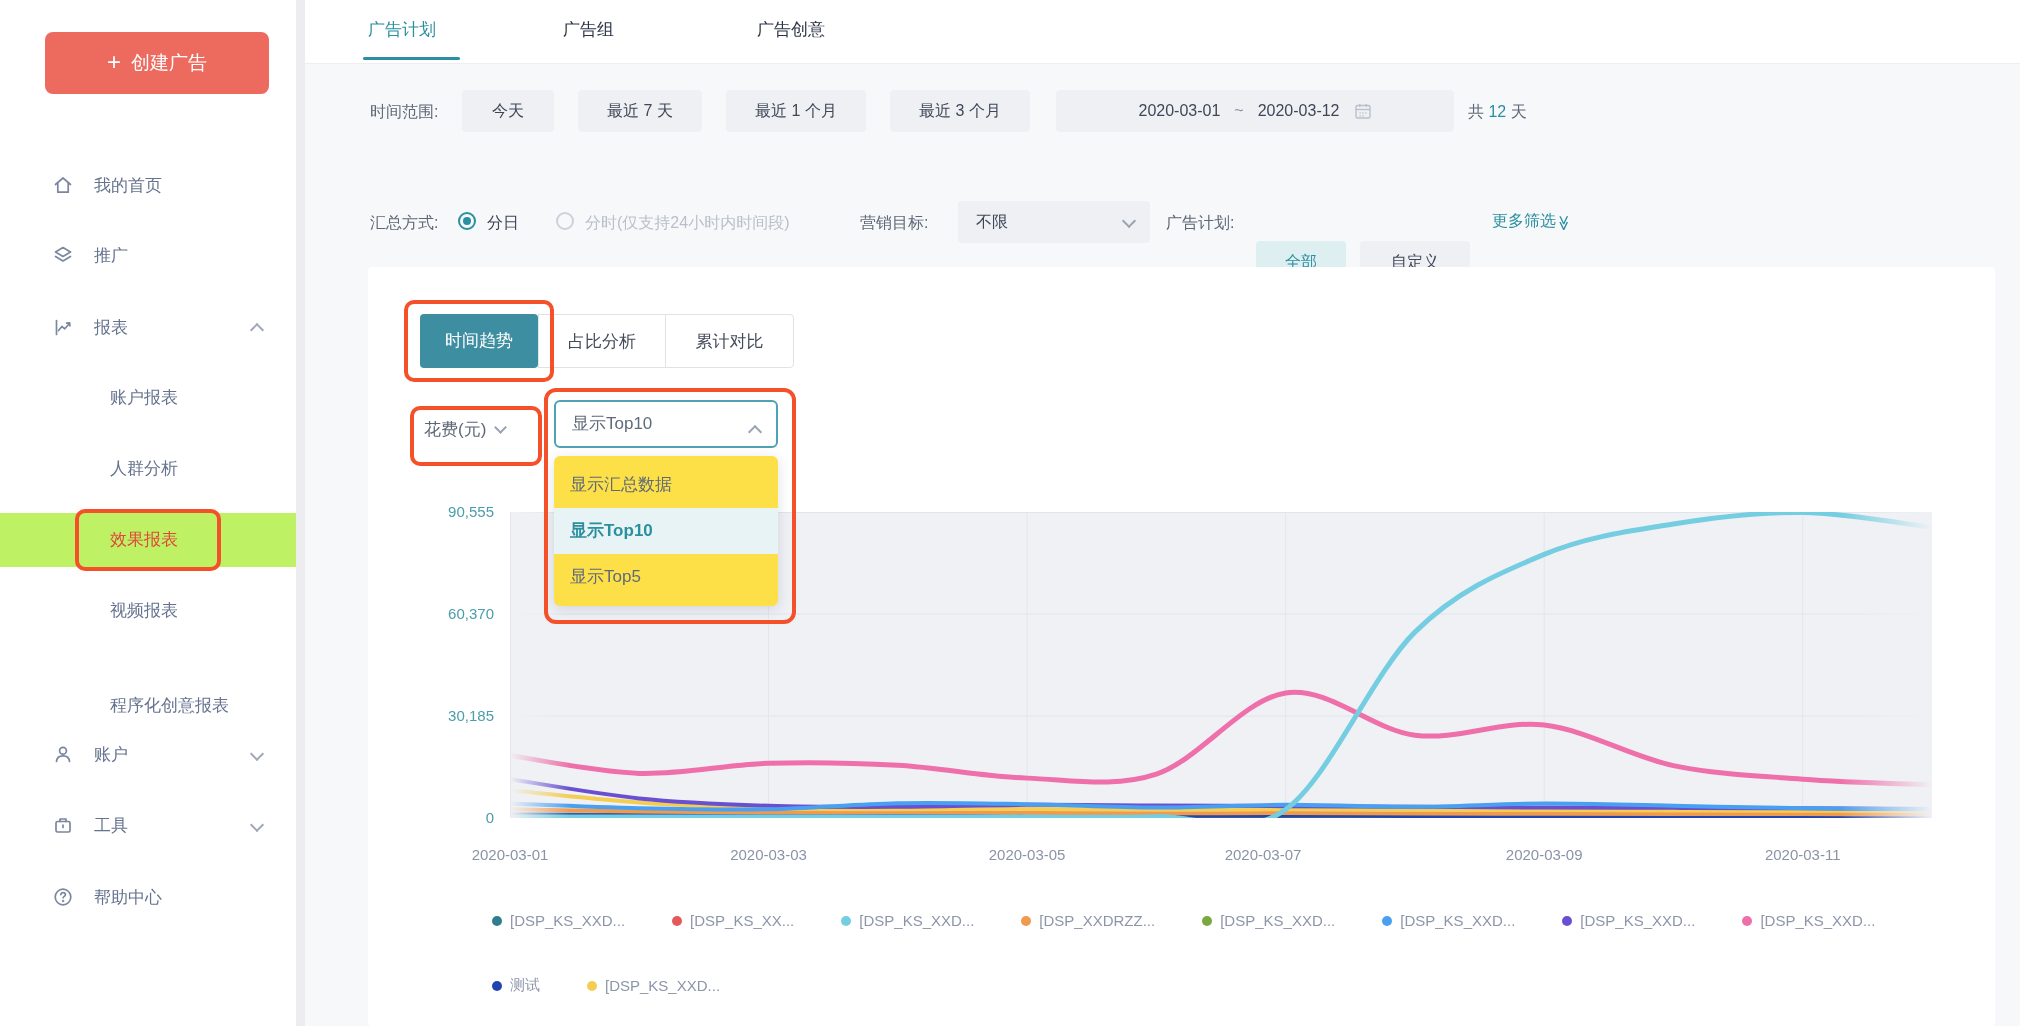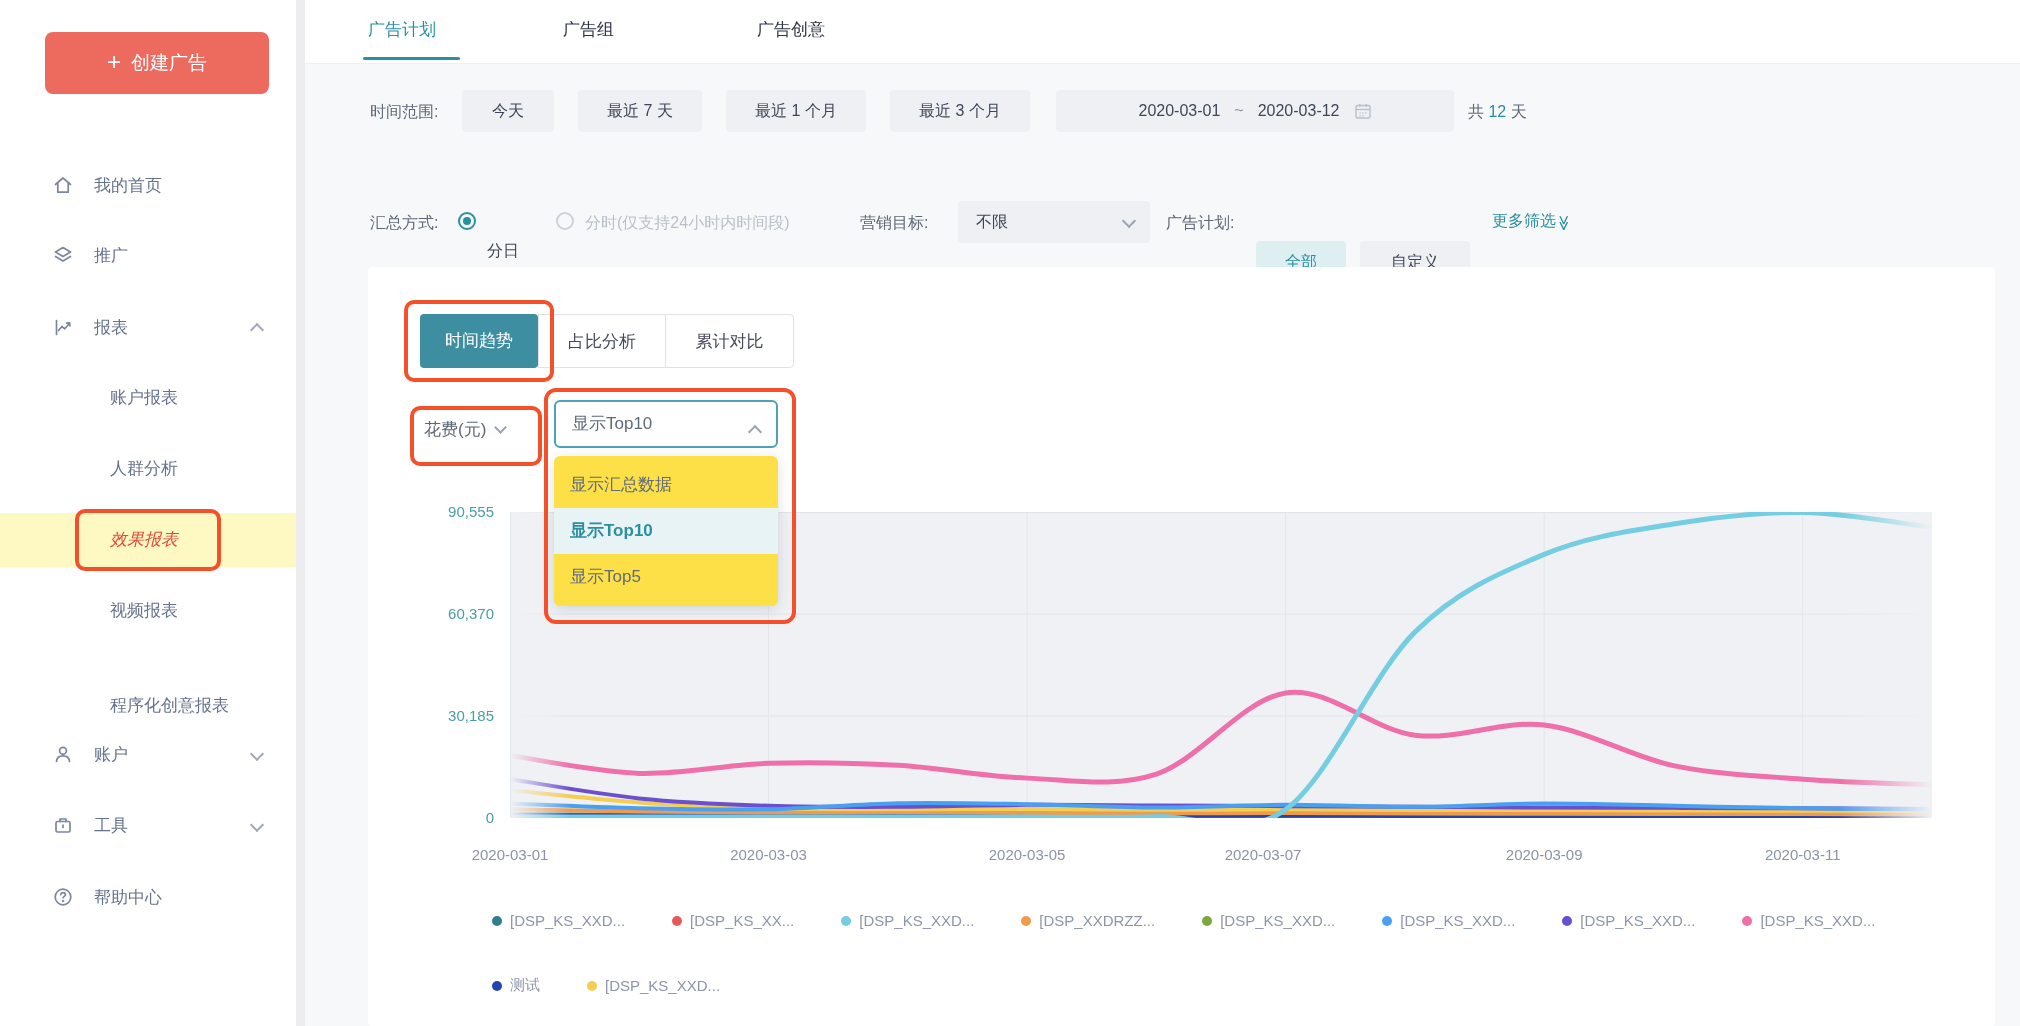--- a/index.html
+++ b/index.html
@@ -11,21 +11,21 @@
   .create-btn{position:absolute;left:45px;top:32px;width:224px;height:62px;background:#ec6a5e;
       border:none;border-radius:8px;color:#fff;font-size:19px;cursor:pointer;
       display:flex;align-items:center;justify-content:center;gap:10px;font-family:inherit;}
   .create-btn .plus{font-size:24px;font-weight:400;line-height:1;margin-top:-2px;}
   .side-item{position:absolute;left:0;width:296px;height:44px;display:flex;align-items:center;color:#66738e;font-size:17px;cursor:pointer;}
   .side-item .ic{position:absolute;left:52px;width:22px;height:22px;}
   .side-item .tx{position:absolute;left:94px;white-space:nowrap;}
   .side-item .chev{position:absolute;left:252px;}
   .sub-item{position:absolute;left:0;width:328px;height:54px;line-height:54px;color:#66738e;font-size:17px;cursor:pointer;}
   .sub-item .tx{position:absolute;left:110px;white-space:nowrap;}
-  .sub-item.active{background:#fef9c3;color:#e0493a;font-style:italic;}
+  .sub-item.active{background:#bef264;color:#e0493a;}
   svg.icon{stroke:#7b87a0;fill:none;stroke-width:1.7;stroke-linecap:round;stroke-linejoin:round;}
   .chev{display:inline-block;width:8px;height:8px;border-right:2px solid #a0a8b8;border-bottom:2px solid #a0a8b8;}
   .chev.down{transform:rotate(45deg);}
   .chev.up{transform:rotate(-135deg);margin-top:6px;}
   
   .content-bg{position:absolute;left:305px;top:63px;width:1715px;height:963px;background:#f7f8fa;}
   .topbar{position:absolute;left:305px;top:0;width:1715px;height:63px;background:#fff;border-bottom:1px solid #eceef2;}
   .toptab{position:absolute;top:0;height:60px;line-height:60px;font-size:17px;color:#2b3345;cursor:pointer;white-space:nowrap;text-align:center;}
   .toptab.active{color:#2a8f9f;}
   .toptab-underline{position:absolute;left:363px;top:57px;width:97px;height:3px;background:#2a8f9f;border-radius:2px;}
@@ -185,21 +185,21 @@
       </svg>
   </div>
   <span class="flabel" style="left:1468px;top:102px;">
     <span>共</span>
     <span style="color:#2a8f9f;">12</span>
     <span>天</span>
   </span>
 
   <span class="flabel" style="left:370px;top:213px;">汇总方式:</span>
   <span class="radio on" style="left:458px;top:212px;"></span>
-  <span class="flabel" style="left:487px;top:213px;color:#3f4757;margin-top:28px;">分日</span>
+  <span class="flabel" style="left:487px;top:213px;color:#3f4757;">分日</span>
   <span class="radio off" style="left:556px;top:212px;"></span>
   <span class="flabel" style="left:585px;top:213px;color:#b9bfca;">分时(仅支持24小时内时间段)</span>
 
   <span class="flabel" style="left:860px;top:213px;">营销目标:</span>
   <div class="select-gray">
     <span class="val">不限</span>
     <span class="chev down"></span>
   </div>
 
   <span class="flabel" style="left:1166px;top:213px;">广告计划:</span>

